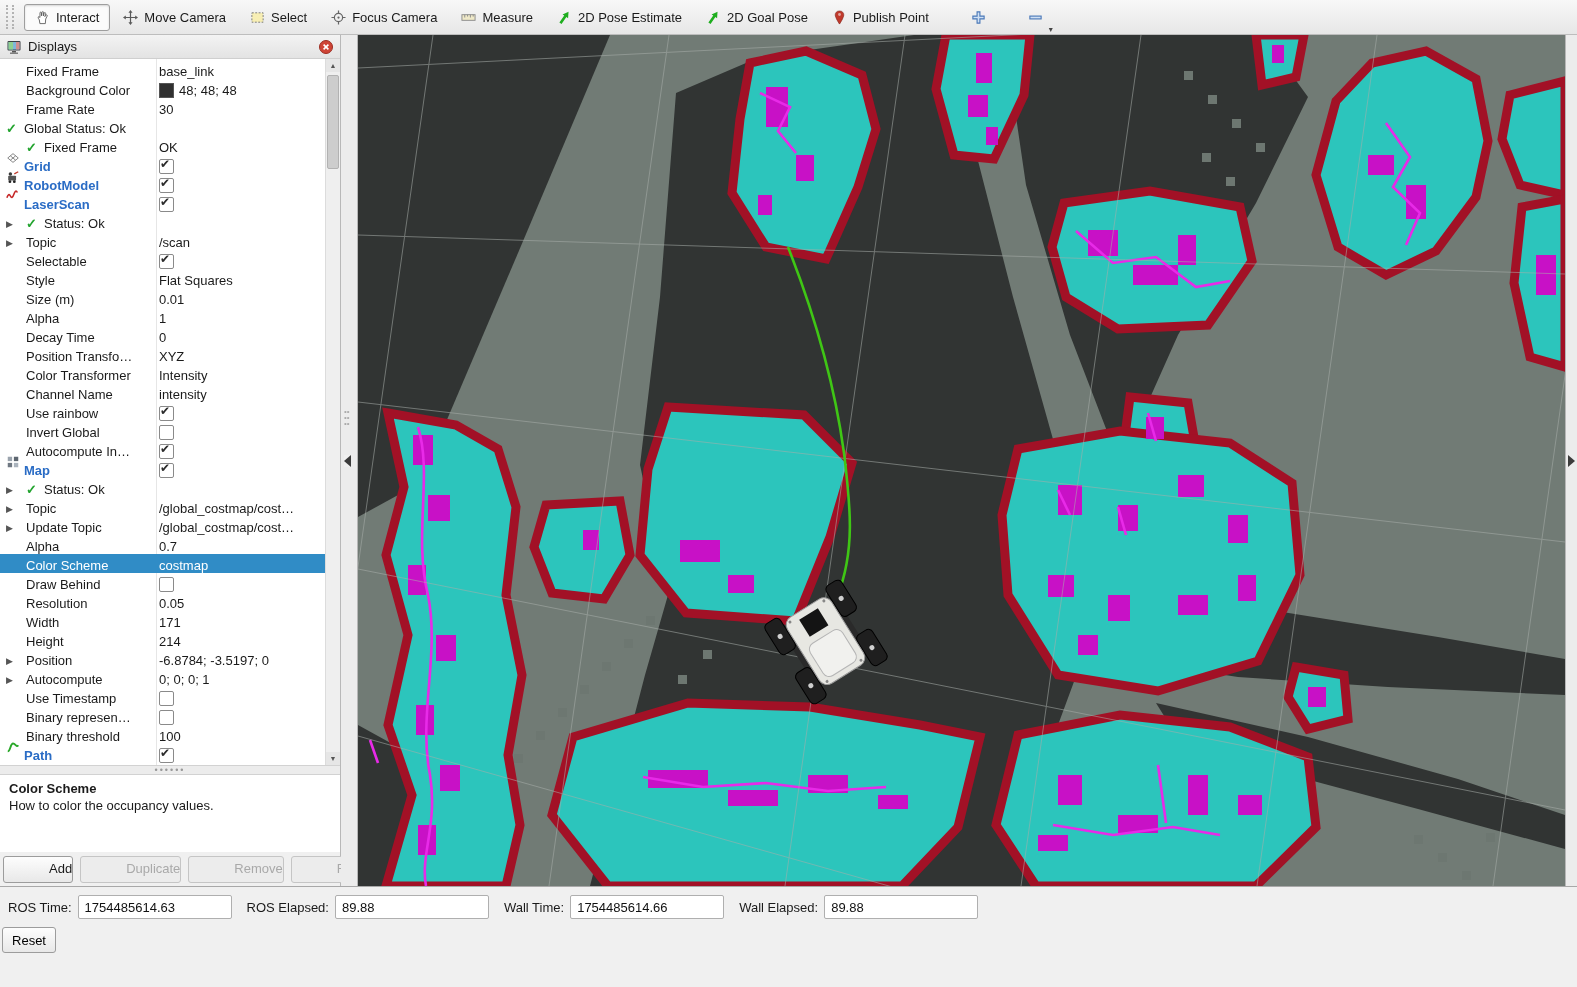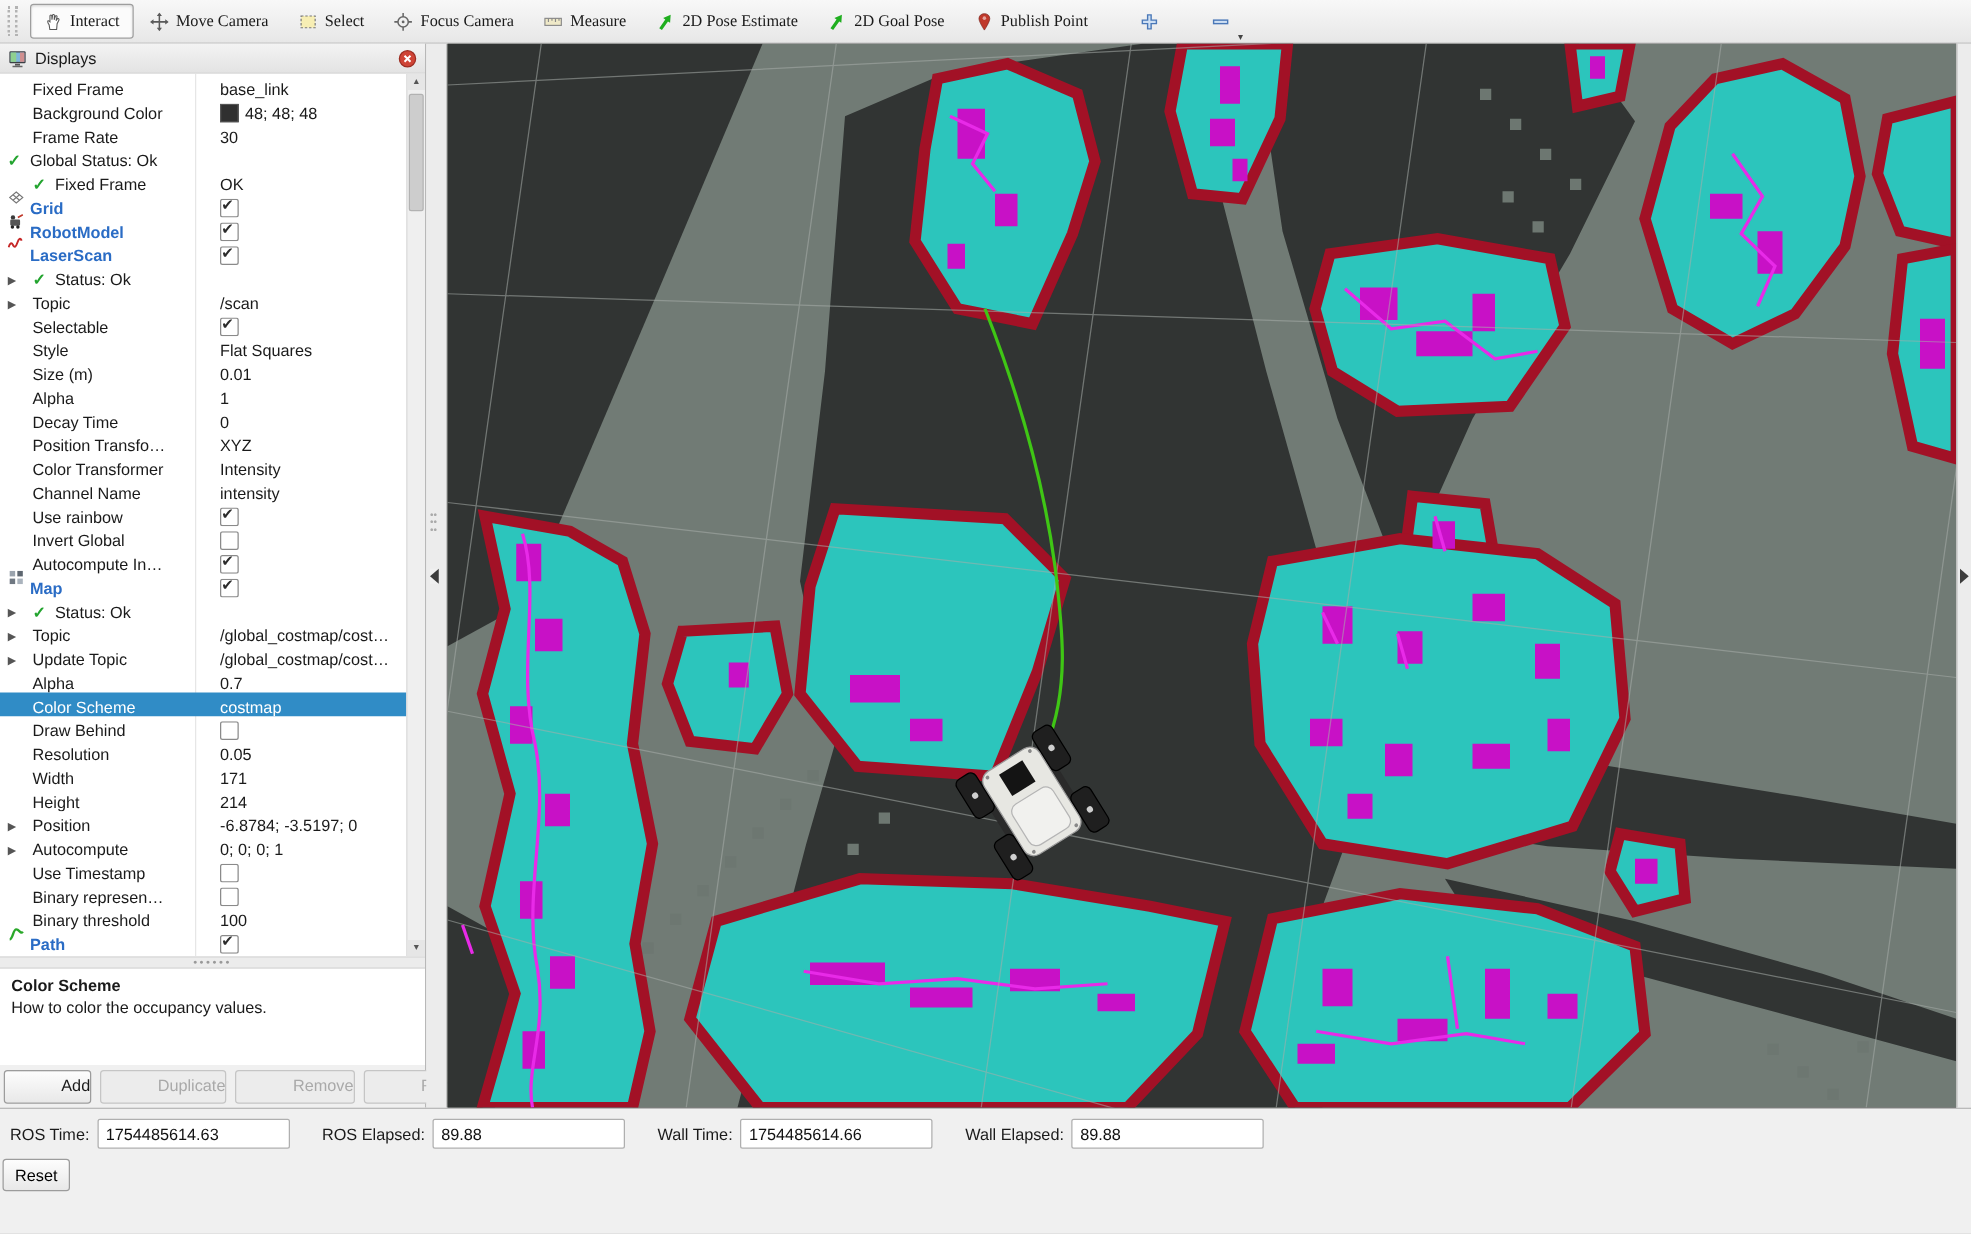--- a/index.html
+++ b/index.html
@@ -25,21 +25,21 @@
   .panel-title{flex:1;}
   .closebtn{width:16px;height:16px;flex:none;}
   
   .tree{position:relative;height:706px;flex:none;background:#fff;overflow:hidden;}
   .colline{position:absolute;left:156px;top:0;bottom:0;width:1px;background:#e6e6e6;}
   .rows{position:absolute;left:0;right:14px;top:1px;}
   .row{height:19px;display:flex;align-items:flex-end;padding-left:6px;white-space:nowrap;}
   .row.selected{background:var(--sel,#308cc6);color:#fff;}
   .row.selected .lbl{color:#fff !important;font-weight:normal;}
   .lhs{display:flex;align-items:center;width:150px;flex:none;overflow:hidden;}
-  .rhs{display:flex;align-items:center;padding-left:20px;overflow:hidden;flex:1;}
+  .rhs{display:flex;align-items:center;padding-left:3px;overflow:hidden;flex:1;}
   .spacer{width:20px;flex:none;}
   .arrow{width:20px;flex:none;color:#555;font-size:9px;}
   .gcheck{width:18px;flex:none;color:var(--chk,#23a42f);font-weight:bold;font-size:13px;}
   .ticon{width:18px;flex:none;display:flex;align-items:center;}
   .ticon svg{width:14px;height:14px;}
   .lbl.bold{color:var(--dispblue,#2a6cc5);font-weight:bold;margin-top:18px;}
   .cb{width:13px;height:13px;flex:none;border:1px solid #8a8a8a;background:#fff;border-radius:2px;
       position:relative;}
   .cb.on::after{content:"✔";position:absolute;left:0px;top:-3px;font-size:12px;color:#2b2b2b;}
   .swatch{width:13px;height:13px;background:#303030;border:1px solid #555;margin-right:5px;flex:none;}
@@ -66,34 +66,34 @@
   .tri.right{left:2px;border-left:7px solid #3c3c3c;}
   .vdots{position:absolute;left:3px;top:44%;color:#aaa;font-size:8px;line-height:6px;}
   
   .viewport{flex:1;position:relative;background:#303030;}
   .viewport svg{position:absolute;inset:0;}
   
   .bottom{height:101px;box-sizing:border-box;border-top:1px solid #a8a8a8;background:#f0f0f0;}
   .time-head{height:23px;display:flex;align-items:center;gap:6px;padding:0 6px;
              background:linear-gradient(#c7c7c7,#adadad);border-bottom:1px solid #9d9d9d;}
   .time-head svg{width:14px;height:14px;}
-  .time-row{display:flex;align-items:center;gap:26px;padding:8px 8px 3px;}
+  .time-row{display:flex;align-items:center;gap:15px;padding:8px 8px 3px;}
   .tfield{display:flex;align-items:center;gap:6px;}
   .tfield input{width:140px;height:22px;border:1px solid #afafaf;border-radius:2px;background:#fff;
                 padding:0 6px;font-size:13px;font-family:"Liberation Sans",sans-serif;color:#111;}
   .reset-row{padding:5px 2px;}
   .reset{width:54px;height:26px;border:1px solid #9c9c9c;border-radius:3px;
          background:linear-gradient(#fdfdfd,#e8e8e8);font-size:13px;font-family:"Liberation Sans",sans-serif;}
 </style>
 </head>
 <body>
 
 <div class="toolbar">
   <div class="grip"></div>
-  <div id="tools" style="display:flex;align-items:center;gap:2px;font-family:Liberation Serif, serif;">
+  <div id="tools" style="display:flex;align-items:center;gap:2px;">
       <div class="tool active" style="position: relative;">
         <span style="display:flex">
           <svg viewBox="0 0 16 16">
             <path d="M5.2 14.5 L4.6 10.5 Q3.2 8.8 3.4 7.6 Q3.6 6.8 4.4 7.2 L5.3 8 L5.3 3.2 Q5.3 2.2 6.1 2.2 Q6.9 2.2 6.9 3.2 L7 6.2 L7.5 2.6 Q7.6 1.6 8.4 1.7 Q9.2 1.8 9.1 2.8 L8.9 6.3 L9.8 3.4 Q10.1 2.5 10.9 2.8 Q11.6 3.1 11.3 4 L10.5 7 L11.5 5.6 Q12 4.8 12.7 5.3 Q13.3 5.8 12.9 6.6 L11.4 9.6 L11 14.5 Z" fill="#fff" stroke="#555" stroke-width="0.9"></path>
           </svg>
         </span>
         <span>Interact</span>
       </div>
       <div class="tool" style="position: relative;">
         <span style="display:flex">

